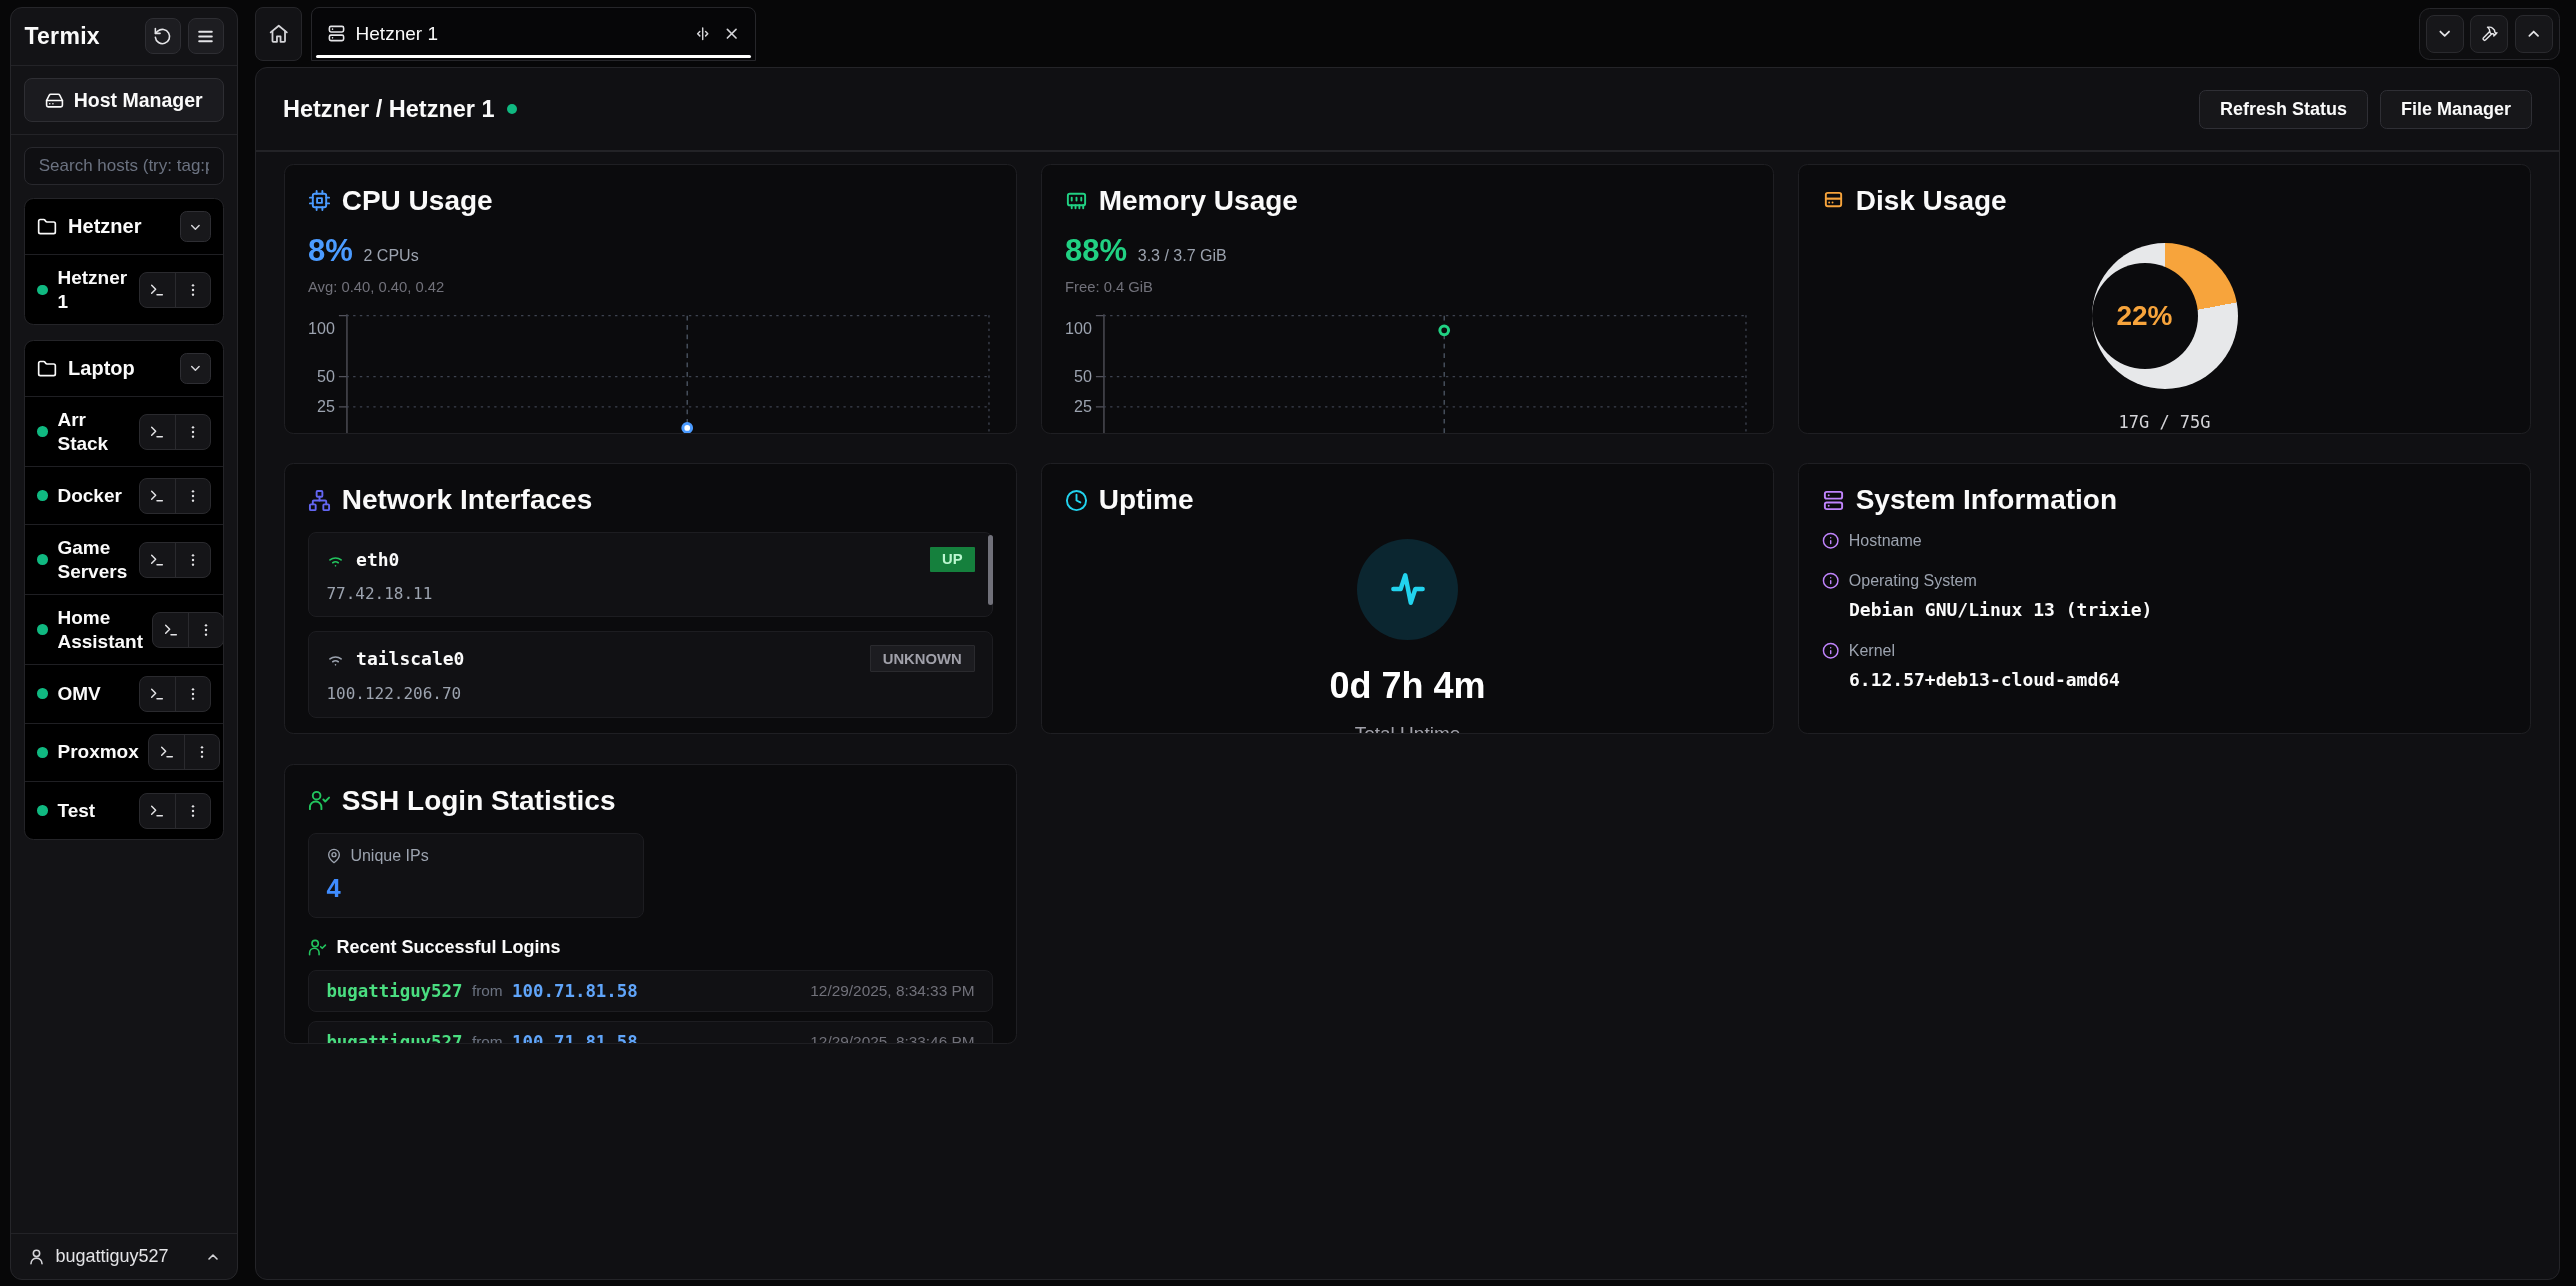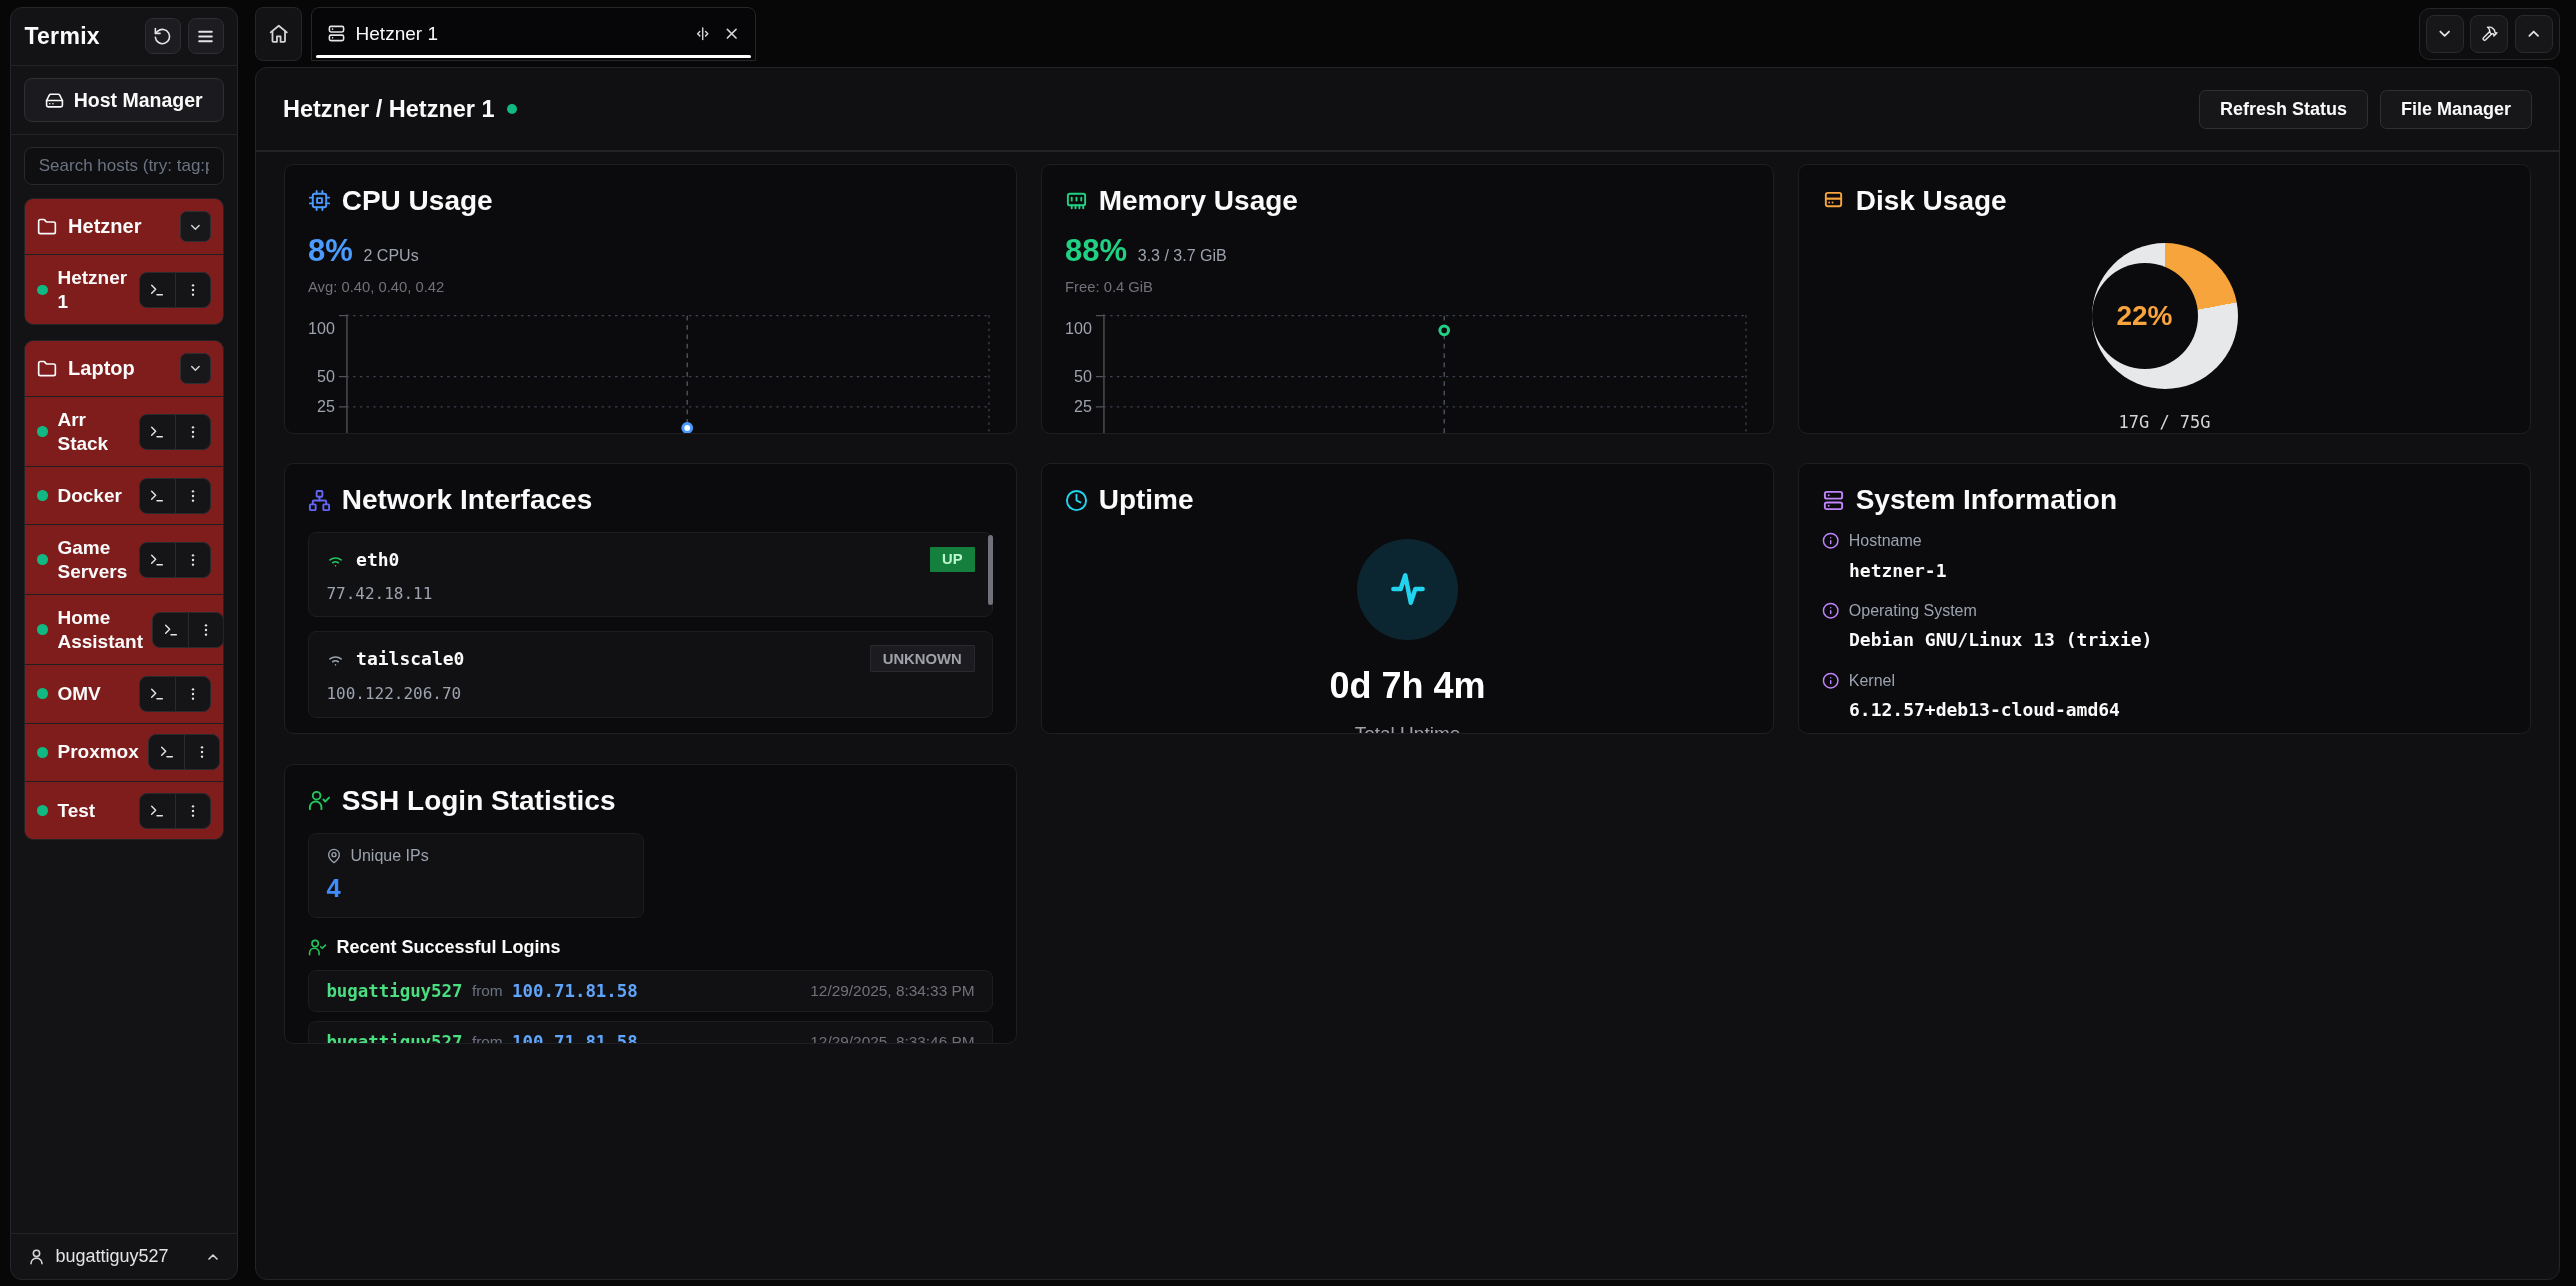--- a/index.html
+++ b/index.html
@@ -20,21 +20,21 @@
     display:flex; align-items:center; justify-content:center; color:#e4e4e7; cursor:pointer; }
   .sb-section { padding:12px 13.4px; border-bottom:1.3px solid #232327; }
   .hm-btn { width:100%; height:44px; border-radius:8px; background:#1b1b1f; border:1.3px solid #2e2e33;
     display:flex; align-items:center; justify-content:center; gap:9.4px; color:#fafafa;
     font-size:19.5px; font-weight:600; cursor:pointer; }
   .sb-search-wrap { padding:12px 13.4px 8px; }
   .sb-search { width:100%; height:38px; border-radius:8px; background:#0f0f12; border:1.3px solid #28282d;
     color:#fafafa; font-size:17px; padding:0 13.4px; outline:none; font-family:"Liberation Sans",sans-serif; }
   .sb-search::placeholder { color:#6b7280; }
   .sb-groups { flex:1; overflow:hidden; padding:5.4px 13.4px 0; display:flex; flex-direction:column; gap:14.8px; }
-  .group { border:1.3px solid #242428; border-radius:9.4px; background:#7f1d1d; overflow:hidden; flex:none; }
+  .group { border:1.3px solid #242428; border-radius:9.4px; background:#000000; overflow:hidden; flex:none; }
   .group-head { display:flex; align-items:center; gap:10.7px; padding:12px 12px; }
   .group-name { font-size:20px; font-weight:700; }
   .chev-btn { margin-left:auto; width:31px; height:31px; border-radius:6.7px; background:#18181b;
     border:1.3px solid #2e2e33; display:flex; align-items:center; justify-content:center; color:#d4d4d8; cursor:pointer; }
   .host-row { border-top:1.3px solid #1f1f23; padding:10.7px 12px; display:flex; align-items:center; gap:9.4px; cursor:pointer; }
   .dot { width:10.7px; height:10.7px; border-radius:50%; background:#10b981; flex:none; }
   .host-name { font-size:19px; font-weight:600; flex:1; line-height:1.25; }
   .host-actions { display:flex; height:36px; border-radius:8px; border:1.3px solid #2a2a2e;
     background:#151518; overflow:hidden; flex:none; }
   .host-actions .half { width:35px; display:flex; align-items:center; justify-content:center; color:#e4e4e7; cursor:pointer; }
@@ -608,21 +608,20 @@
           </div>
           <div class="sys-row">
             <div class="sys-label-row">
               <svg class="icon c-purple" width="17.4" height="17.4" viewBox="0 0 24 24" fill="none" stroke="currentColor" stroke-width="2" stroke-linecap="round" stroke-linejoin="round">
                   <circle cx="12" cy="12" r="10"></circle>
                   <line x1="12" y1="16" x2="12" y2="12"></line>
                   <line x1="12" y1="8" x2="12.01" y2="8"></line>
                 </svg>
               <span>Hostname</span>
             </div>
-            <div class="sys-value mono">hetzner-1</div>
           </div>
           <div class="sys-row">
             <div class="sys-label-row">
               <svg class="icon c-purple" width="17.4" height="17.4" viewBox="0 0 24 24" fill="none" stroke="currentColor" stroke-width="2" stroke-linecap="round" stroke-linejoin="round">
                   <circle cx="12" cy="12" r="10"></circle>
                   <line x1="12" y1="16" x2="12" y2="12"></line>
                   <line x1="12" y1="8" x2="12.01" y2="8"></line>
                 </svg>
               <span>Operating System</span>
             </div>

